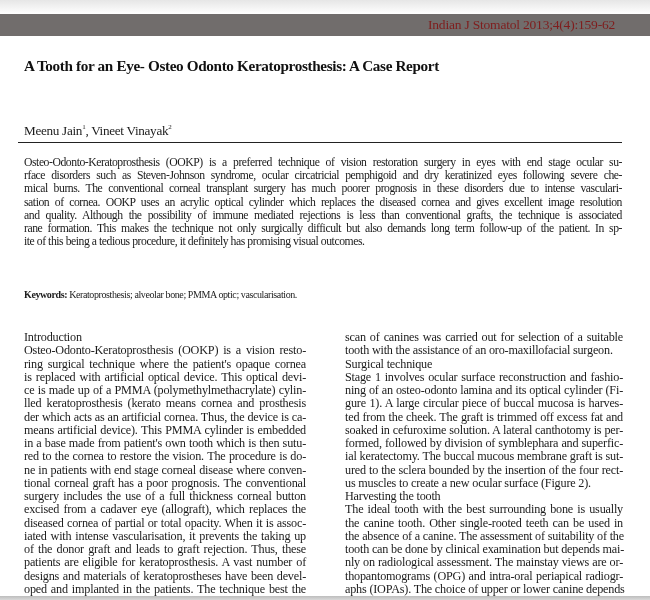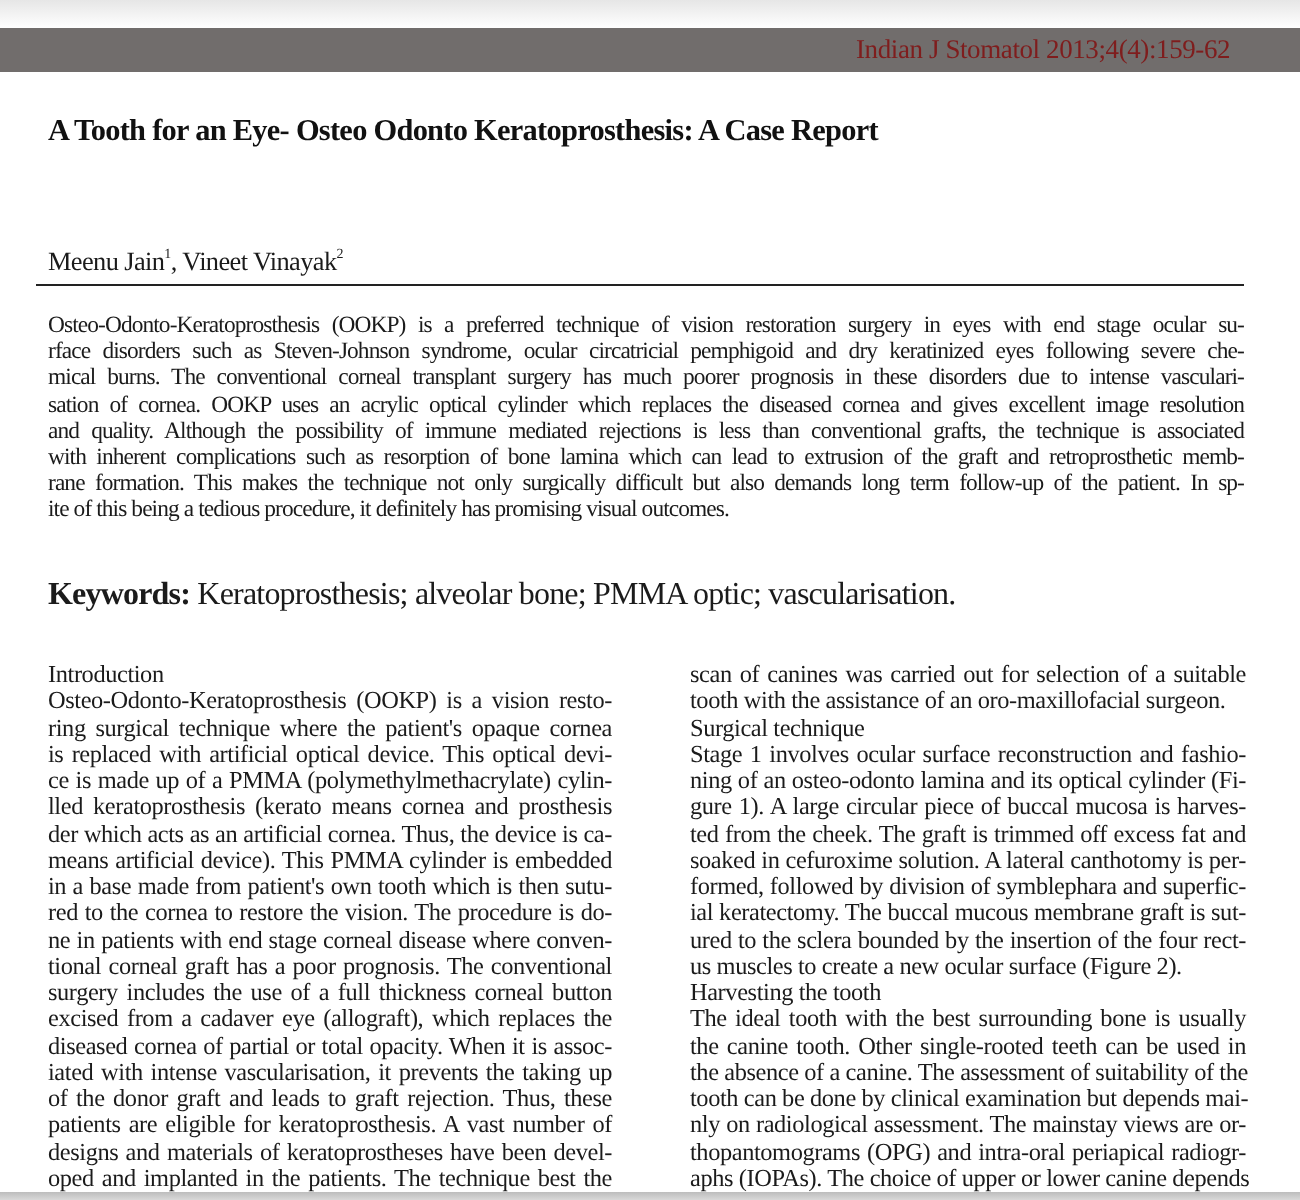--- a/index.html
+++ b/index.html
@@ -38,21 +38,21 @@
     border-top: 1.3px solid #222;
   }
   .abstract {
     position: absolute; left: 24px; top: 156px; width: 598px;
     font-size: 11.7px; line-height: 13.2px; letter-spacing: -0.45px;
     text-align: justify;
   }
   .abstract .h { font-weight: bold; font-size: 12px; display: block; }
   .keywords {
     position: absolute; left: 24px; top: 289px; width: 598px;
-    font-size: 16px; letter-spacing: -0.4px;
+    font-size: 10px; letter-spacing: -0.4px;
   }
   .keywords b { font-weight: bold; }
   .col {
     position: absolute; top: 331px;
     font-size: 12.2px; line-height: 13.25px; letter-spacing: -0.2px;
   }
   .col-left { left: 24px; width: 282px; }
   .col-right { left: 345px; width: 278px; }
   .col .h { font-weight: normal; font-size: 12.2px; display: block; }
   .line { display: block; text-align: justify; text-align-last: justify; white-space: nowrap; }
@@ -77,21 +77,20 @@
 
 <div class="divider"></div>
 
 <div class="abstract">
   <div id="abstract-lines">
       <span class="line">Osteo-Odonto-Keratoprosthesis (OOKP) is a preferred technique of vision restoration surgery in eyes with end stage ocular su-</span>
       <span class="line">rface disorders such as Steven-Johnson syndrome, ocular circatricial pemphigoid and dry keratinized eyes following severe che-</span>
       <span class="line">mical burns. The conventional corneal transplant surgery has much poorer prognosis in these disorders due to intense vasculari-</span>
       <span class="line">sation of cornea. OOKP uses an acrylic optical cylinder which replaces the diseased cornea and gives excellent image resolution</span>
       <span class="line">and quality. Although the possibility of immune mediated rejections is less than conventional grafts, the technique is associated</span>
-      <span class="line">with inherent complications such as resorption of bone lamina which can lead to extrusion of the graft and retroprosthetic memb-</span>
       <span class="line">rane formation. This makes the technique not only surgically difficult but also demands long term follow-up of the patient. In sp-</span>
       <span class="line last">ite of this being a tedious procedure, it definitely has promising visual outcomes.</span>
     </div>
 </div>
 
 <div class="keywords">
   <b>Keywords:</b><span> Keratoprosthesis; alveolar bone; PMMA optic; vascularisation.</span>
 </div>
 
 <div class="col col-left">

